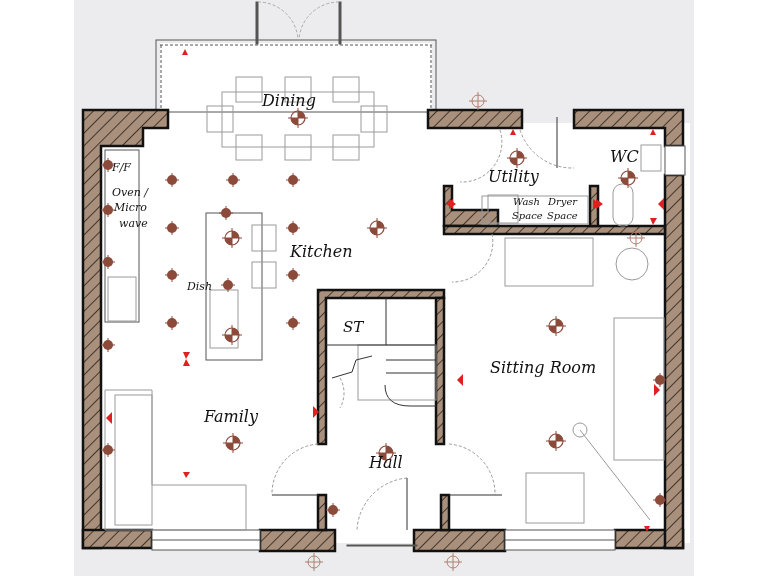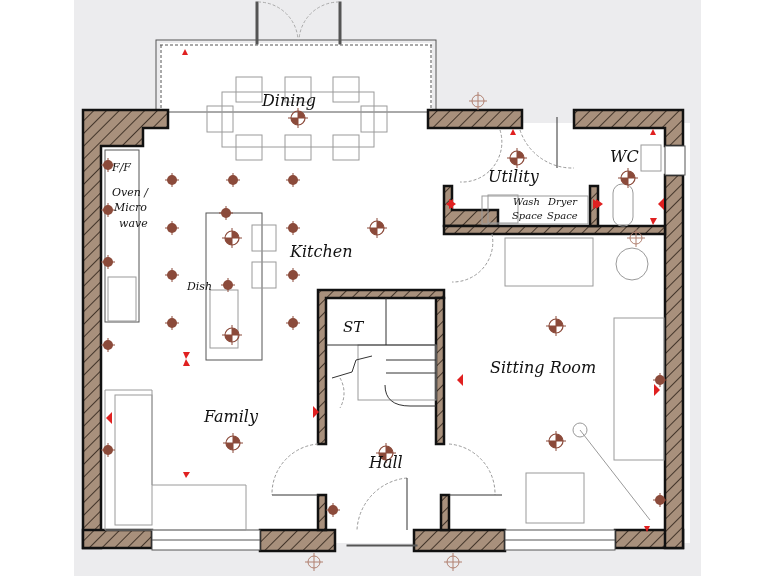--- a/index.html
+++ b/index.html
@@ -1,18 +1,18 @@
 <!DOCTYPE html>
 <html><head>
 <meta charset="utf-8">
 <style>
   html, body { margin:0; padding:0; }
   body { width:768px; height:576px; background:#ffffff; position:relative; overflow:hidden;
          font-family:"DejaVu Serif", serif; }
-  #canvas { position:absolute; left:74px; top:0; width:620px; height:576px; background:#ececee;padding-left:7px; }
+  #canvas { position:absolute; left:74px; top:0; width:620px; height:576px; background:#ececee; }
   svg { position:absolute; left:0; top:0; }
   .room-label { font-family:"DejaVu Serif", serif; font-style:italic; fill:#111; }
 </style>
 </head>
 <body>
 
 <div id="canvas">
 <svg width="620" height="576" viewBox="74 0 620 576">
   <defs>
     <pattern id="hatch" patternUnits="userSpaceOnUse" width="9" height="9" patternTransform="rotate(45)">

